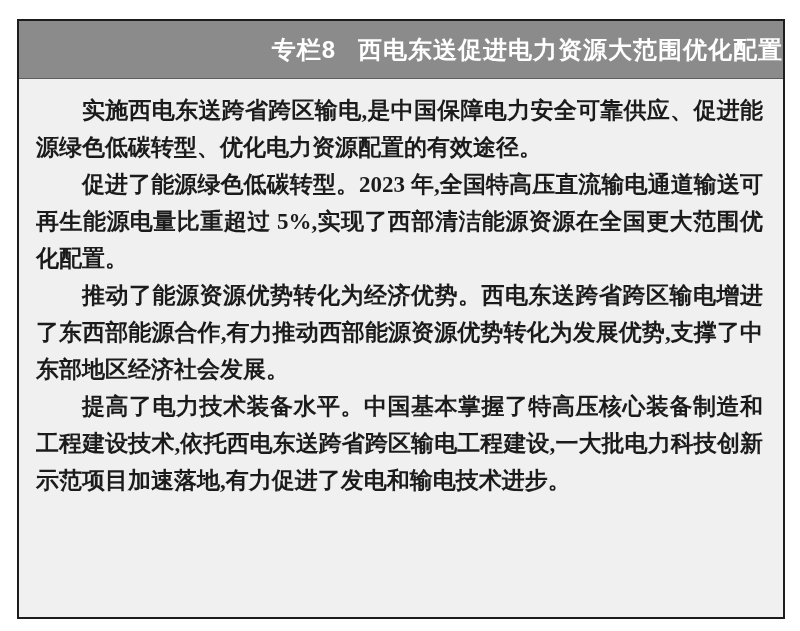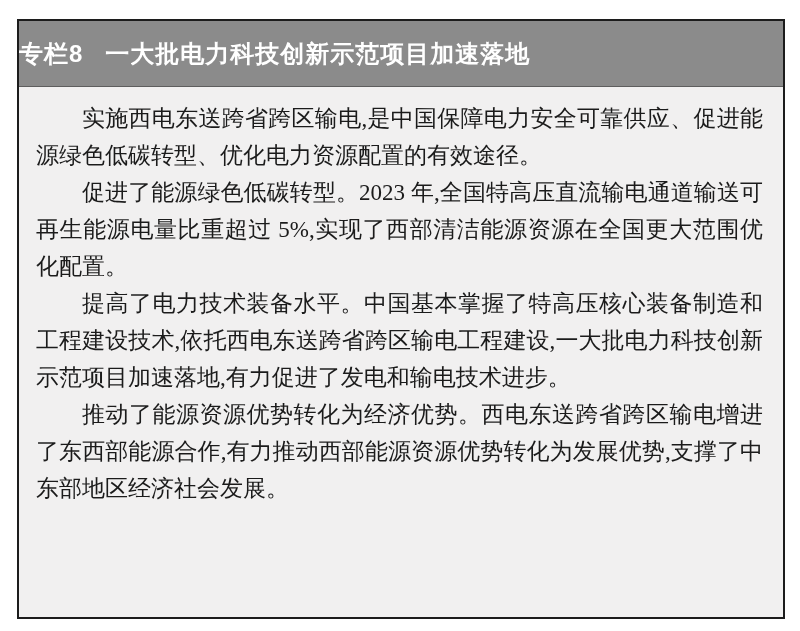--- a/index.html
+++ b/index.html
@@ -18,62 +18,63 @@
     position: absolute;
     left: 17px;
     top: 19px;
     width: 764px;
     height: 596px;
     border: 2px solid #1c1c1c;
     background: #f1f0f0;
     box-sizing: content-box;
   }
   .box-header {
-    height: 66px;
+    height: 58px;
     background: #8b8b8b;
     border-bottom: 1px solid #5e5e5e;
     display: flex;
     align-items: center;
-    justify-content: flex-start;
+    justify-content: flex-end;
     box-sizing: border-box;
   }
   .box-label,
   .box-title {
     color: #ffffff;
     font-family: "Liberation Sans", sans-serif;
     font-weight: bold;
     font-size: 24px;
     letter-spacing: 1px;
     white-space: nowrap;
   }
   .box-label {
     margin-right: 22px;
   }
   .box-body {
     padding: 13px 20px 0 17px;
+    font-weight: bold;
   }
   .box-body p {
     margin: 0;
     font-size: 23px;
     line-height: 37px;
     color: #1b1b1b;
     text-align: justify;
     text-indent: 2em;
     font-family: "Liberation Serif", serif;
   }
 </style>
 </head>
 <body>
 
 <div class="page">
   <section class="column-box">
     <header class="box-header">
       <span class="box-label">专栏8</span>
-      <span class="box-title">一大批电力科技创新示范项目加速落地</span>
+      <span class="box-title">西电东送促进电力资源大范围优化配置</span>
     </header>
     <div class="box-body">
       <p>实施西电东送跨省跨区输电,是中国保障电力安全可靠供应、促进能源绿色低碳转型、优化电力资源配置的有效途径。</p>
       <p>促进了能源绿色低碳转型。2023 年,全国特高压直流输电通道输送可再生能源电量比重超过 5%,实现了西部清洁能源资源在全国更大范围优化配置。</p>
+      <p>推动了能源资源优势转化为经济优势。西电东送跨省跨区输电增进了东西部能源合作,有力推动西部能源资源优势转化为发展优势,支撑了中东部地区经济社会发展。</p>
       <p>提高了电力技术装备水平。中国基本掌握了特高压核心装备制造和工程建设技术,依托西电东送跨省跨区输电工程建设,一大批电力科技创新示范项目加速落地,有力促进了发电和输电技术进步。</p>
-      <p>推动了能源资源优势转化为经济优势。西电东送跨省跨区输电增进了东西部能源合作,有力推动西部能源资源优势转化为发展优势,支撑了中东部地区经济社会发展。</p>
     </div>
   </section>
 </div>
 
 </body></html>

